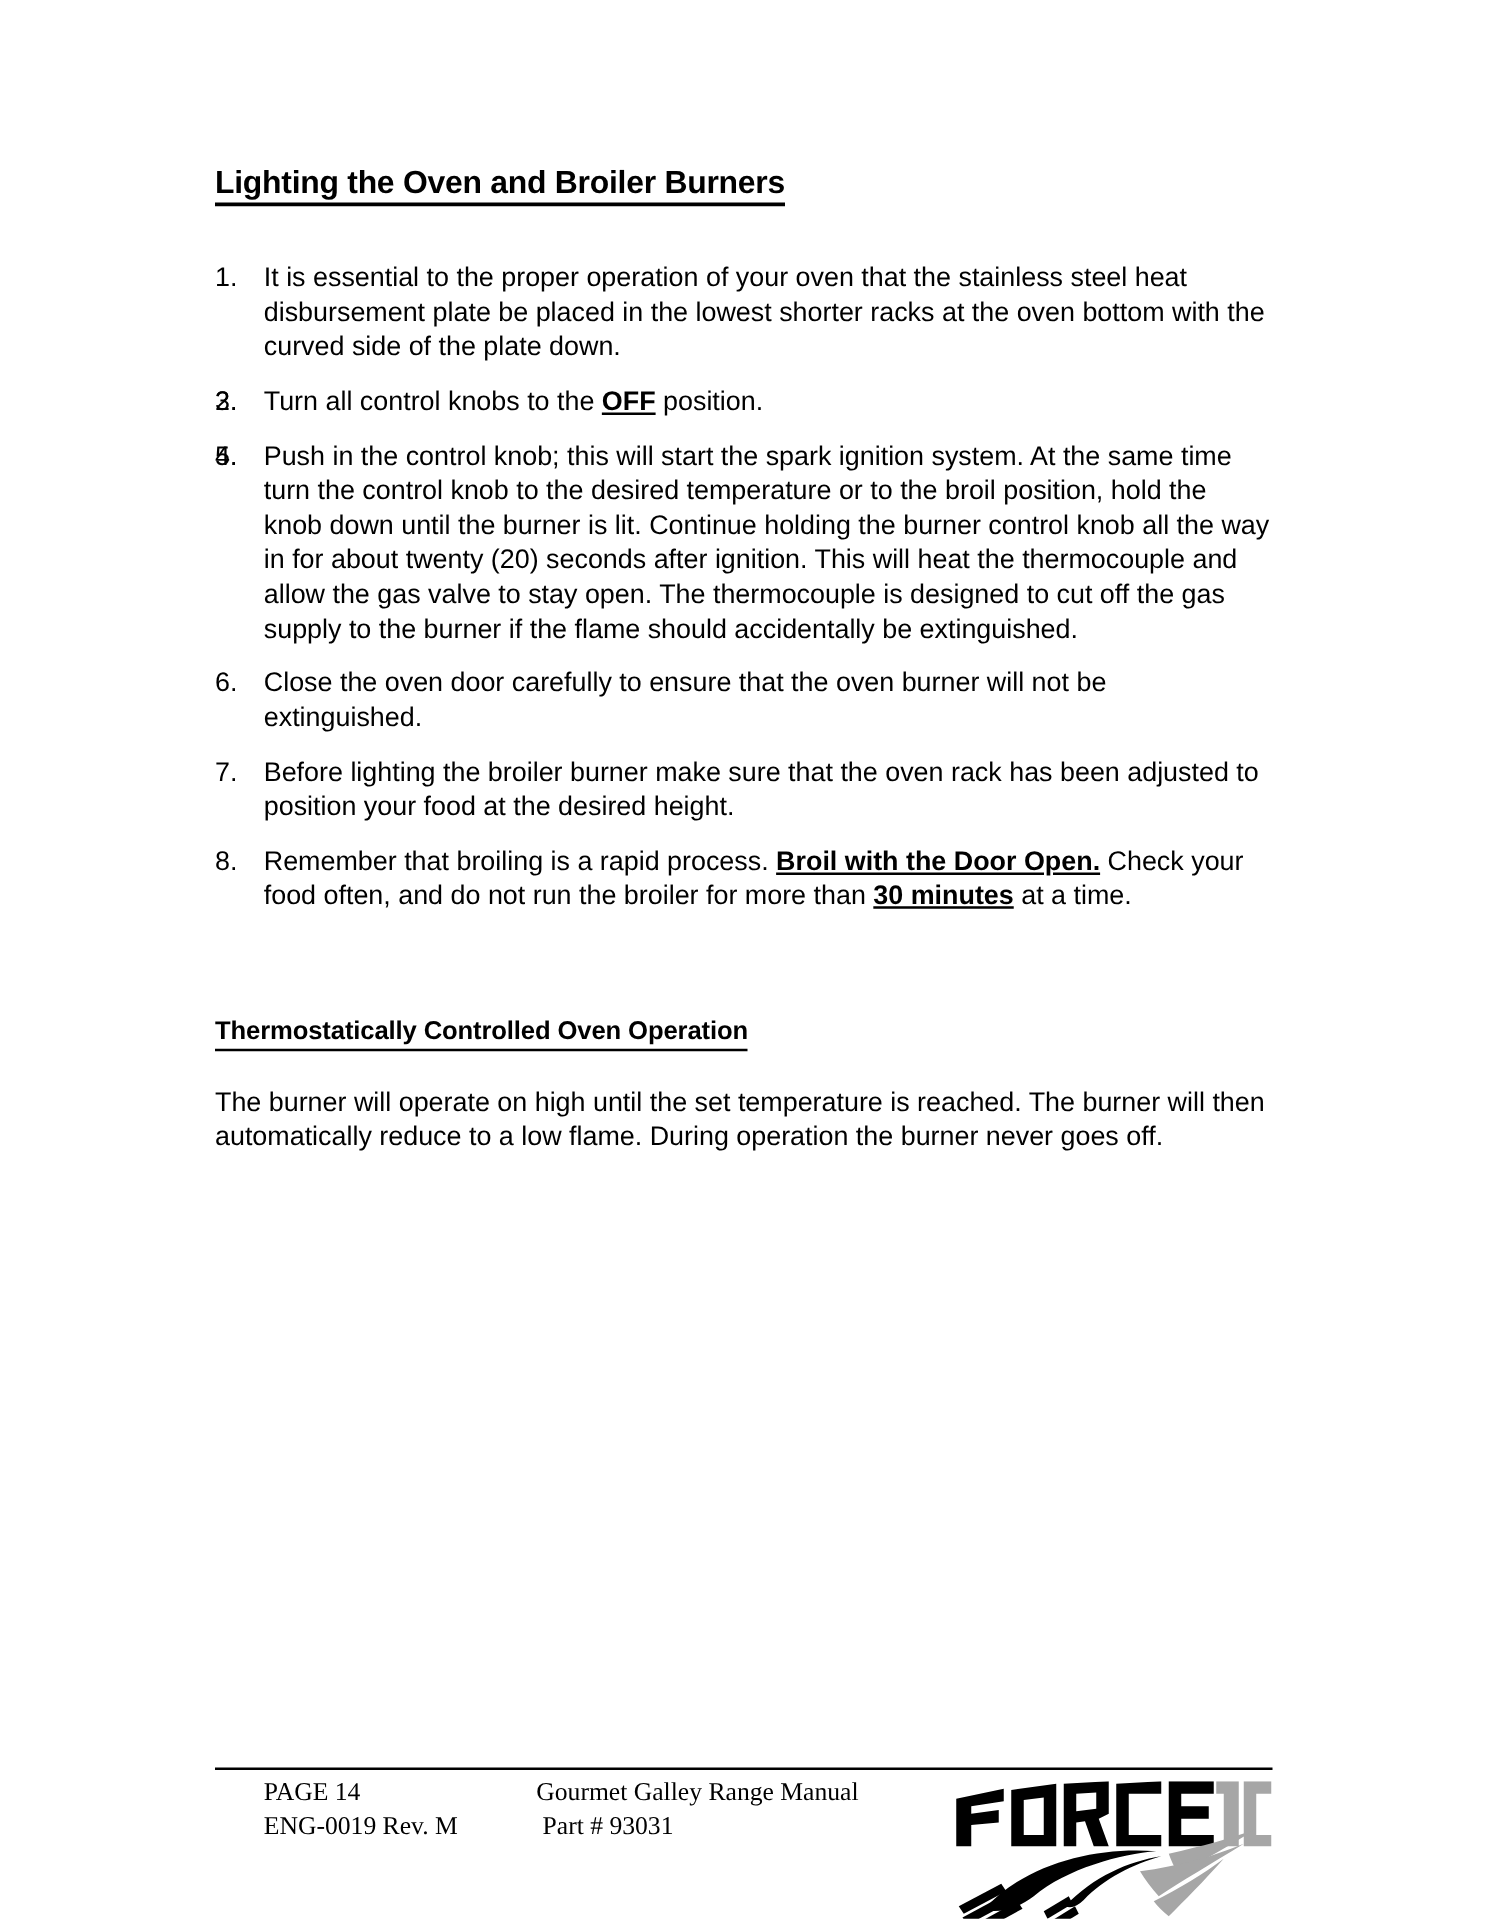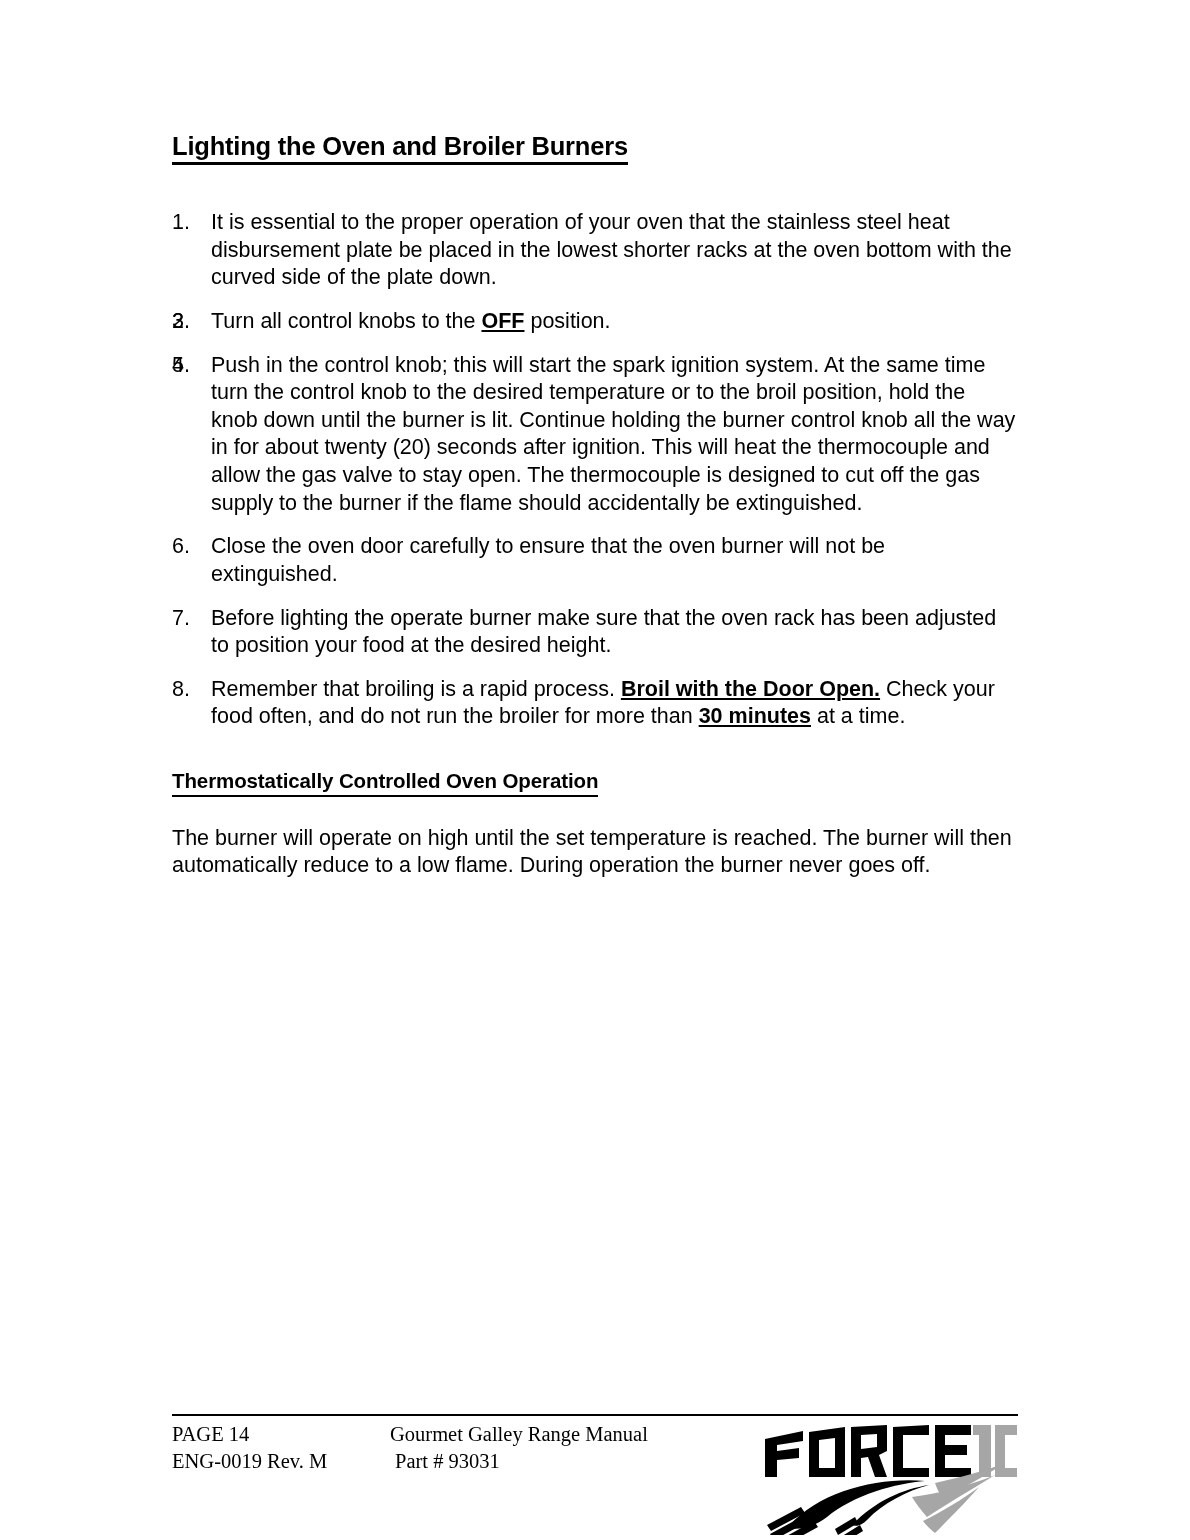--- a/index.html
+++ b/index.html
@@ -46,20 +46,21 @@
   .title-wrap { margin-bottom: 44px; }
 
   .sub-title {
     font-size: 20.5px;
     font-weight: bold;
     line-height: 1.2;
     display: inline-block;
     border-bottom: 2.5px solid #000;
     padding-bottom: 1px;
     letter-spacing: -0.1px;
+    margin-top: 44px;
   }
   .subtitle-wrap { margin-top: 38px; margin-bottom: 28px; }
 
   
   ol.steps {
     list-style: none;
     margin: 0;
     padding: 0;
     font-size: 21.5px;
     line-height: 1.285;
@@ -103,21 +104,21 @@
     height: 0;
     border-top: 2.2px solid #000;
   }
   .footer-text {
     position: relative;
     font-family: "Liberation Serif", serif;
     font-size: 20.5px;
     line-height: 1.33;
     padding-top: 5px;
   }
-  .f-row { display: block; white-space: pre; }
+  .f-row { display: block; white-space: pre; margin-left: 39px; }
   .f-left {
     display: inline-block;
     width: 218px;
   }
   .f-mid { display: inline-block; }
   .f-mid.indent { padding-left: 5px; }
 
   
   .logo {
     position: absolute;
@@ -164,21 +165,21 @@
         <span>Push in the control knob; this will start the spark ignition system. At the same time turn the control knob to the desired temperature or to the broil position, hold the knob down until the burner is lit. Continue holding the burner control knob all the way in for about twenty (20) seconds after ignition. This will heat the thermocouple and allow the gas valve to stay open. The thermocouple is designed to cut off the gas supply to the burner if the flame should accidentally be extinguished.</span>
       </li>
 
       <li>
         <span class="num">6.</span>
         <span>Close the oven door carefully to ensure that the oven burner will not be extinguished.</span>
       </li>
 
       <li>
         <span class="num">7.</span>
-        <span>Before lighting the operate burner make sure that the oven rack has been adjusted to position your food at the desired height.</span>
+        <span>Before lighting the broiler burner make sure that the oven rack has been adjusted to position your food at the desired height.</span>
       </li>
 
       <li>
         <span class="num">8.</span>
         <span>Remember that broiling is a rapid process. </span><b class="bu">Broil with the Door Open.</b><span> Check your food often, and do not run the broiler for more than </span><b class="bu">30 minutes</b><span> at a time.</span>
       </li>
 
     </ol>
 
     <div class="subtitle-wrap">

